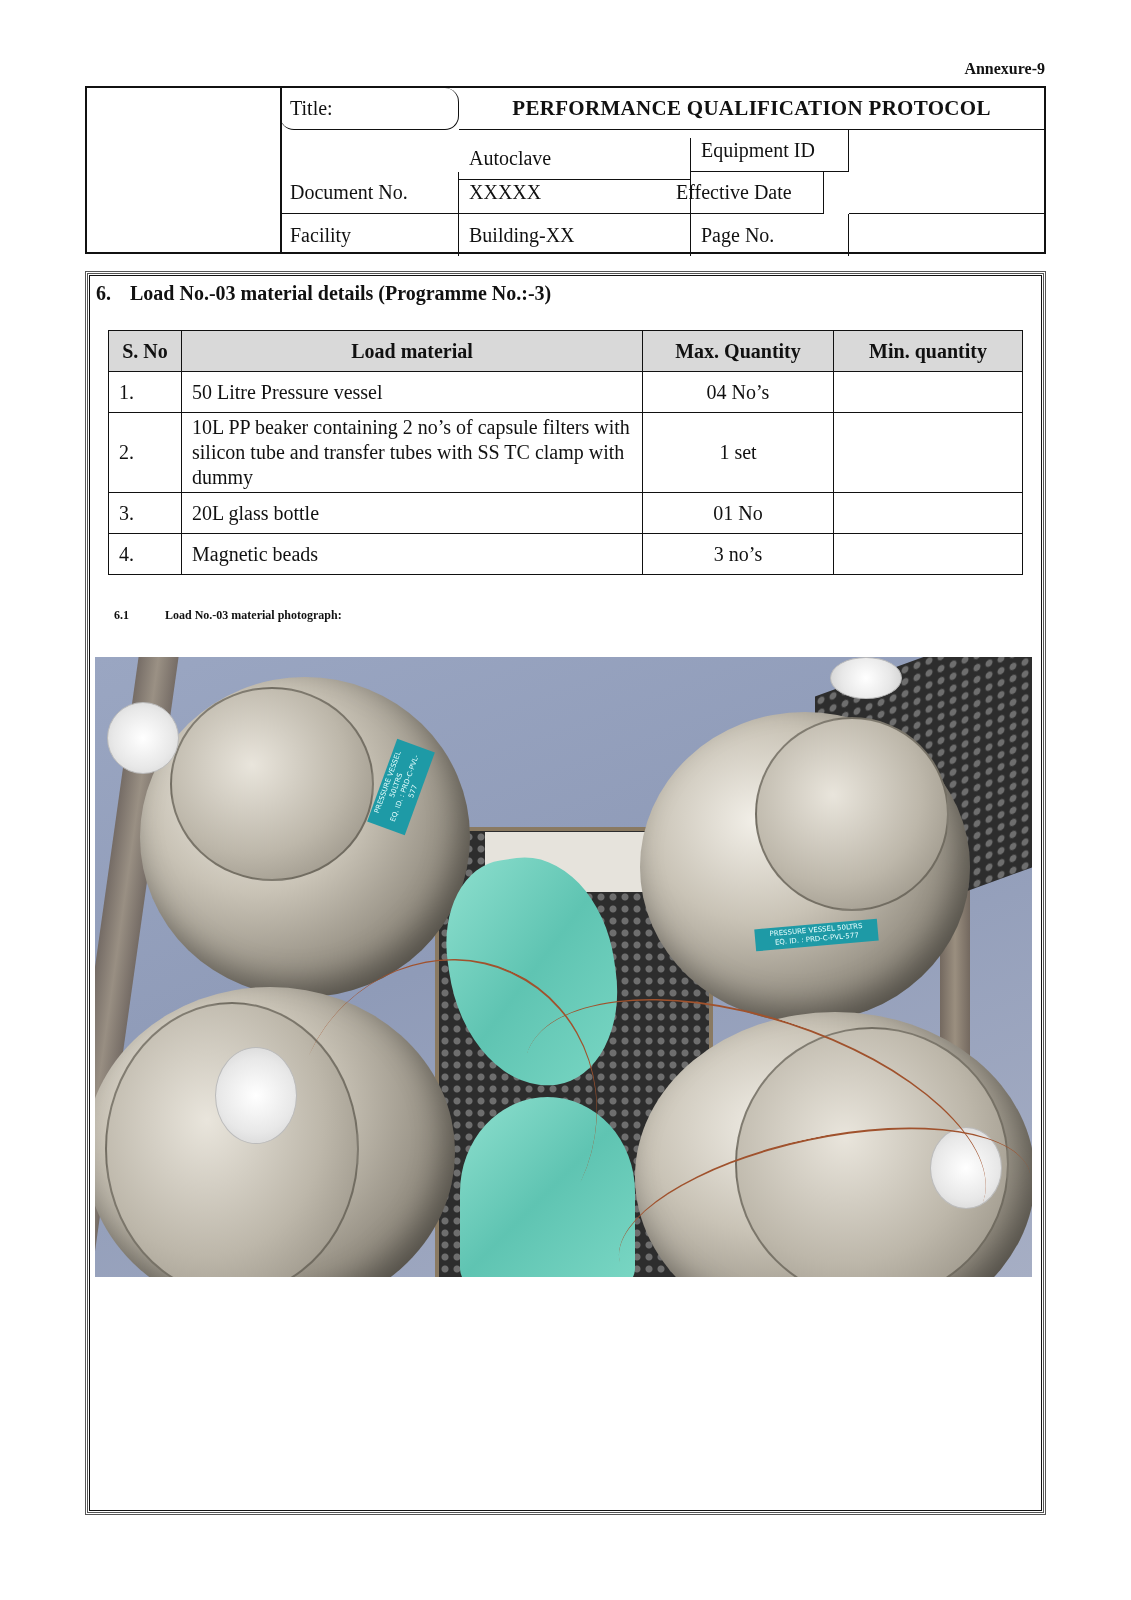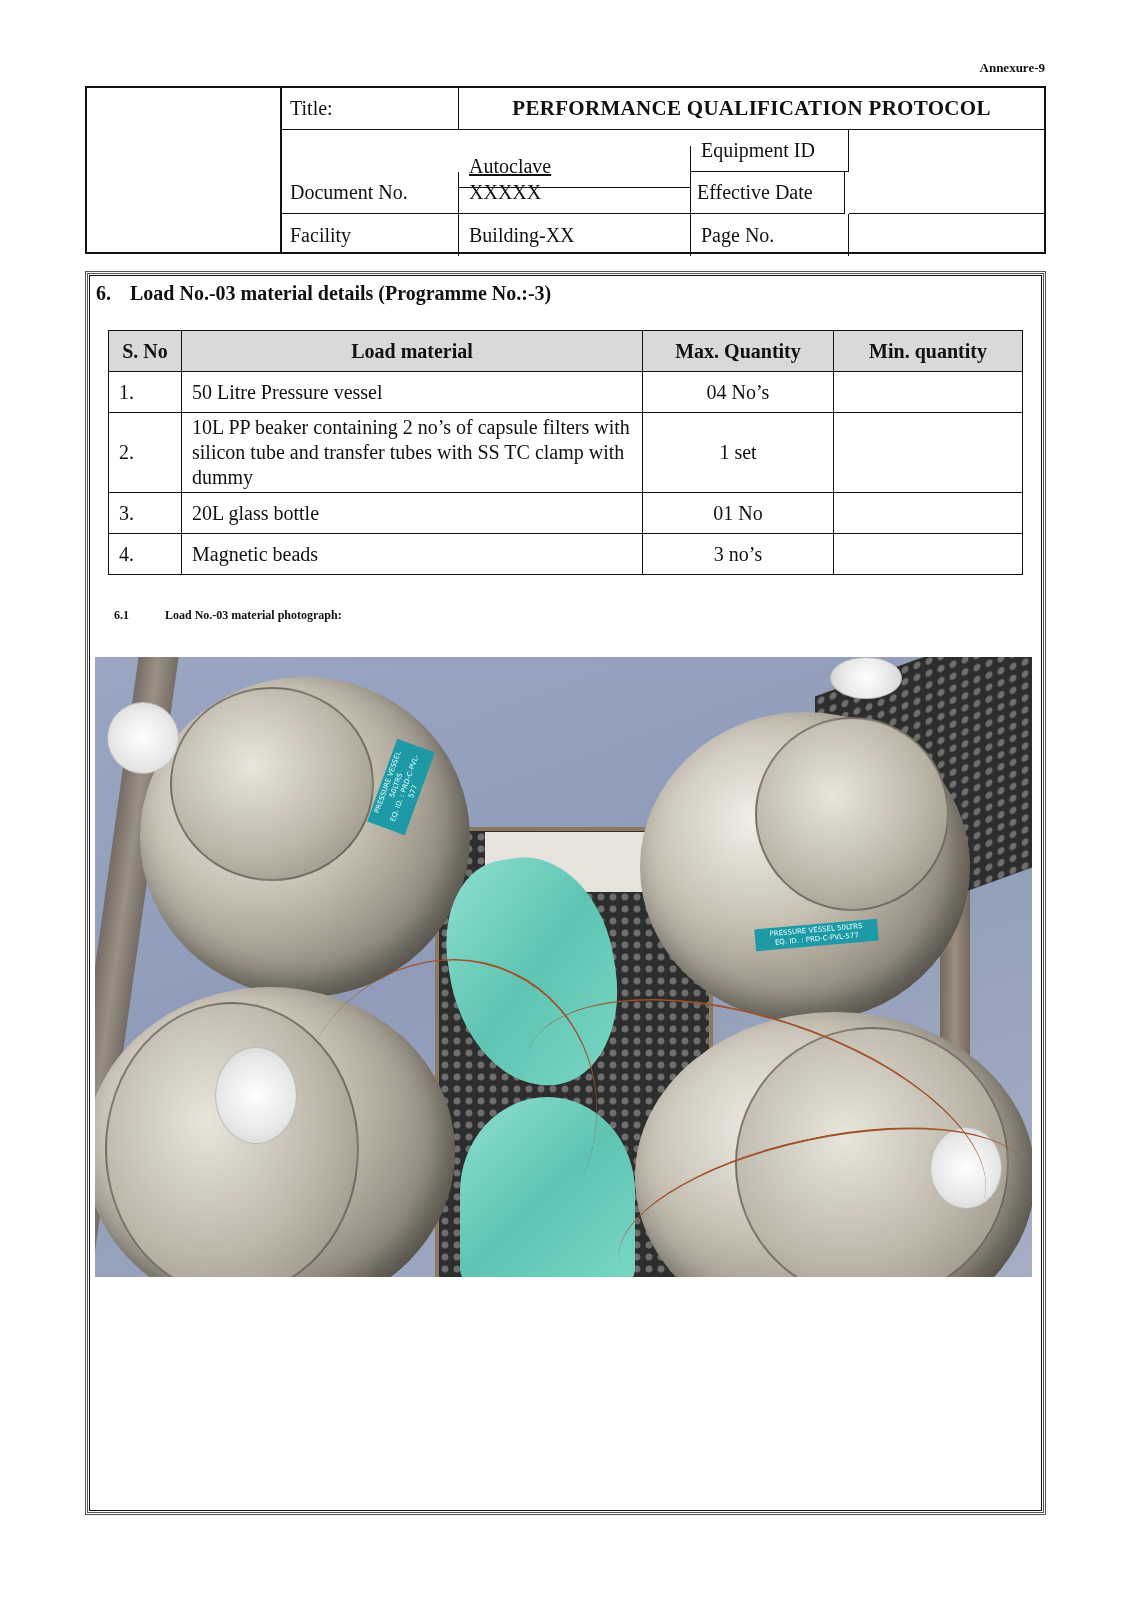--- a/index.html
+++ b/index.html
@@ -1,19 +1,19 @@
 <!DOCTYPE html>
 <html><head>
   <meta charset="utf-8">
   <style>
     html, body { margin: 0; padding: 0; background: #ffffff; }
     body { width: 1131px; height: 1600px; position: relative; overflow: hidden;
            font-family: "Liberation Serif", "DejaVu Serif", serif; color: #111; }
 
-    .annexure { position: absolute; top: 60px; right: 86px; font-weight: bold; font-size: 13px; }
+    .annexure { position: absolute; top: 60px; right: 86px; font-weight: bold; font-size: 16px; }
 
     
     .hdr { position: absolute; left: 85px; top: 86px; width: 961px; height: 168px;
            border: 2px solid #111; box-sizing: border-box; }
     .hdr .logo-cell { position: absolute; left: 0; top: 0; width: 193px; height: 164px;
                       border-right: 2px solid #111; }
     .hdr .cell { position: absolute; box-sizing: border-box; font-size: 20px;
                  display: flex; align-items: center; padding-left: 10px;
                  border-bottom: 1.5px solid #111; border-right: 1.5px solid #111; height: 42px; }
     .hdr .cell.last-row { border-bottom: none; }
@@ -60,29 +60,29 @@
     .wire { border-top: 2px solid #a0522d; border-radius: 50%; }
   </style>
 </head>
 <body>
 
 <div class="annexure">Annexure-9</div>
 
 <div class="hdr">
   <div class="logo-cell"></div>
 
-  <div class="cell" style="left:193px; top:0; width:179px;">Title:</div>
+  <div class="cell" style="left:193px; top:0; width:179px;border-radius:14px;">Title:</div>
   <div class="cell last-col title-val" style="left:372px; top:0; width:585px;">PERFORMANCE QUALIFICATION PROTOCOL</div>
 
-  <div class="cell" style="left:372px; top:58px; width:232px;text-decoration:underline;">Autoclave</div>
+  <div class="cell" style="left:372px; top:50px; width:232px;">Autoclave</div>
   <div class="cell" style="left:604px; top:42px; width:158px;">Equipment ID</div>
 
   <div class="cell" style="left:193px; top:84px; width:179px;">Document No.</div>
   <div class="cell" style="left:372px; top:84px; width:232px;">XXXXX</div>
-  <div class="cell" style="left:600px; top:84px; width:158px;text-align:center;">Effective Date</div>
+  <div class="cell" style="left:579px; top:84px; width:158px;text-align:center;">Effective Date</div>
   <div class="cell last-col" style="left:762px; top:84px; width:195px;"></div>
 
   <div class="cell last-row" style="left:193px; top:126px; width:179px;">Facility</div>
   <div class="cell last-row" style="left:372px; top:126px; width:232px;">Building-XX</div>
   <div class="cell last-row" style="left:604px; top:126px; width:158px;">Page No.</div>
 </div>
 
 <div class="body-box">
   <div class="body-inner"></div>
 </div>

